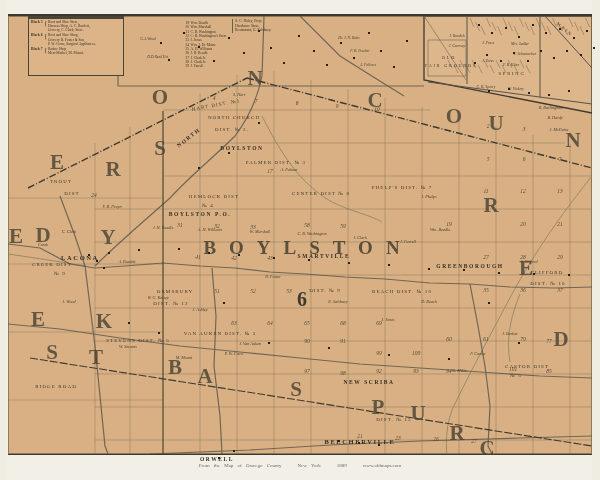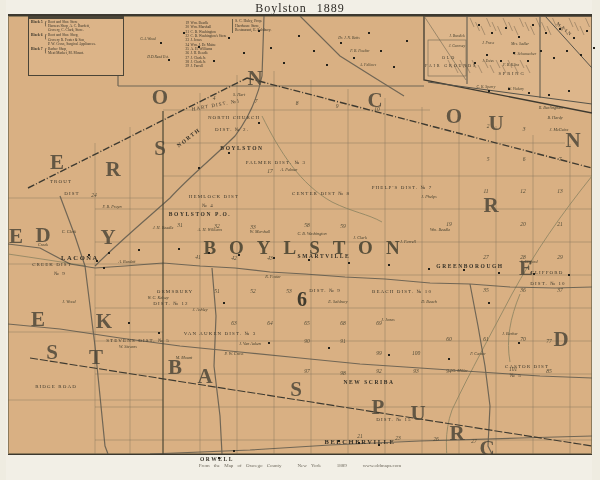--- a/index.html
+++ b/index.html
@@ -39,21 +39,20 @@
   .caption{position:absolute;left:0;right:0;top:463px;text-align:center;font-size:5px;
            color:#6e695d;word-spacing:3px;}
   .caption span{margin:0 8px;}
 </style>
 </head>
 <body>
 
 <div class="page">
   <div class="scan-frame"></div>
 
-  <div class="title">Boylston  1889</div>
 
   <div class="map">
 
     <svg width="584" height="438" viewBox="8 14 584 438">
 
       <g stroke="#6e6652" stroke-width="0.5" opacity="0.7">
         <line x1="95" y1="141" x2="95" y2="452"></line>
         <line x1="130" y1="125" x2="130" y2="452"></line>
         <line x1="8" y1="196" x2="163" y2="196"></line>
         <line x1="8" y1="262" x2="163" y2="262"></line>

